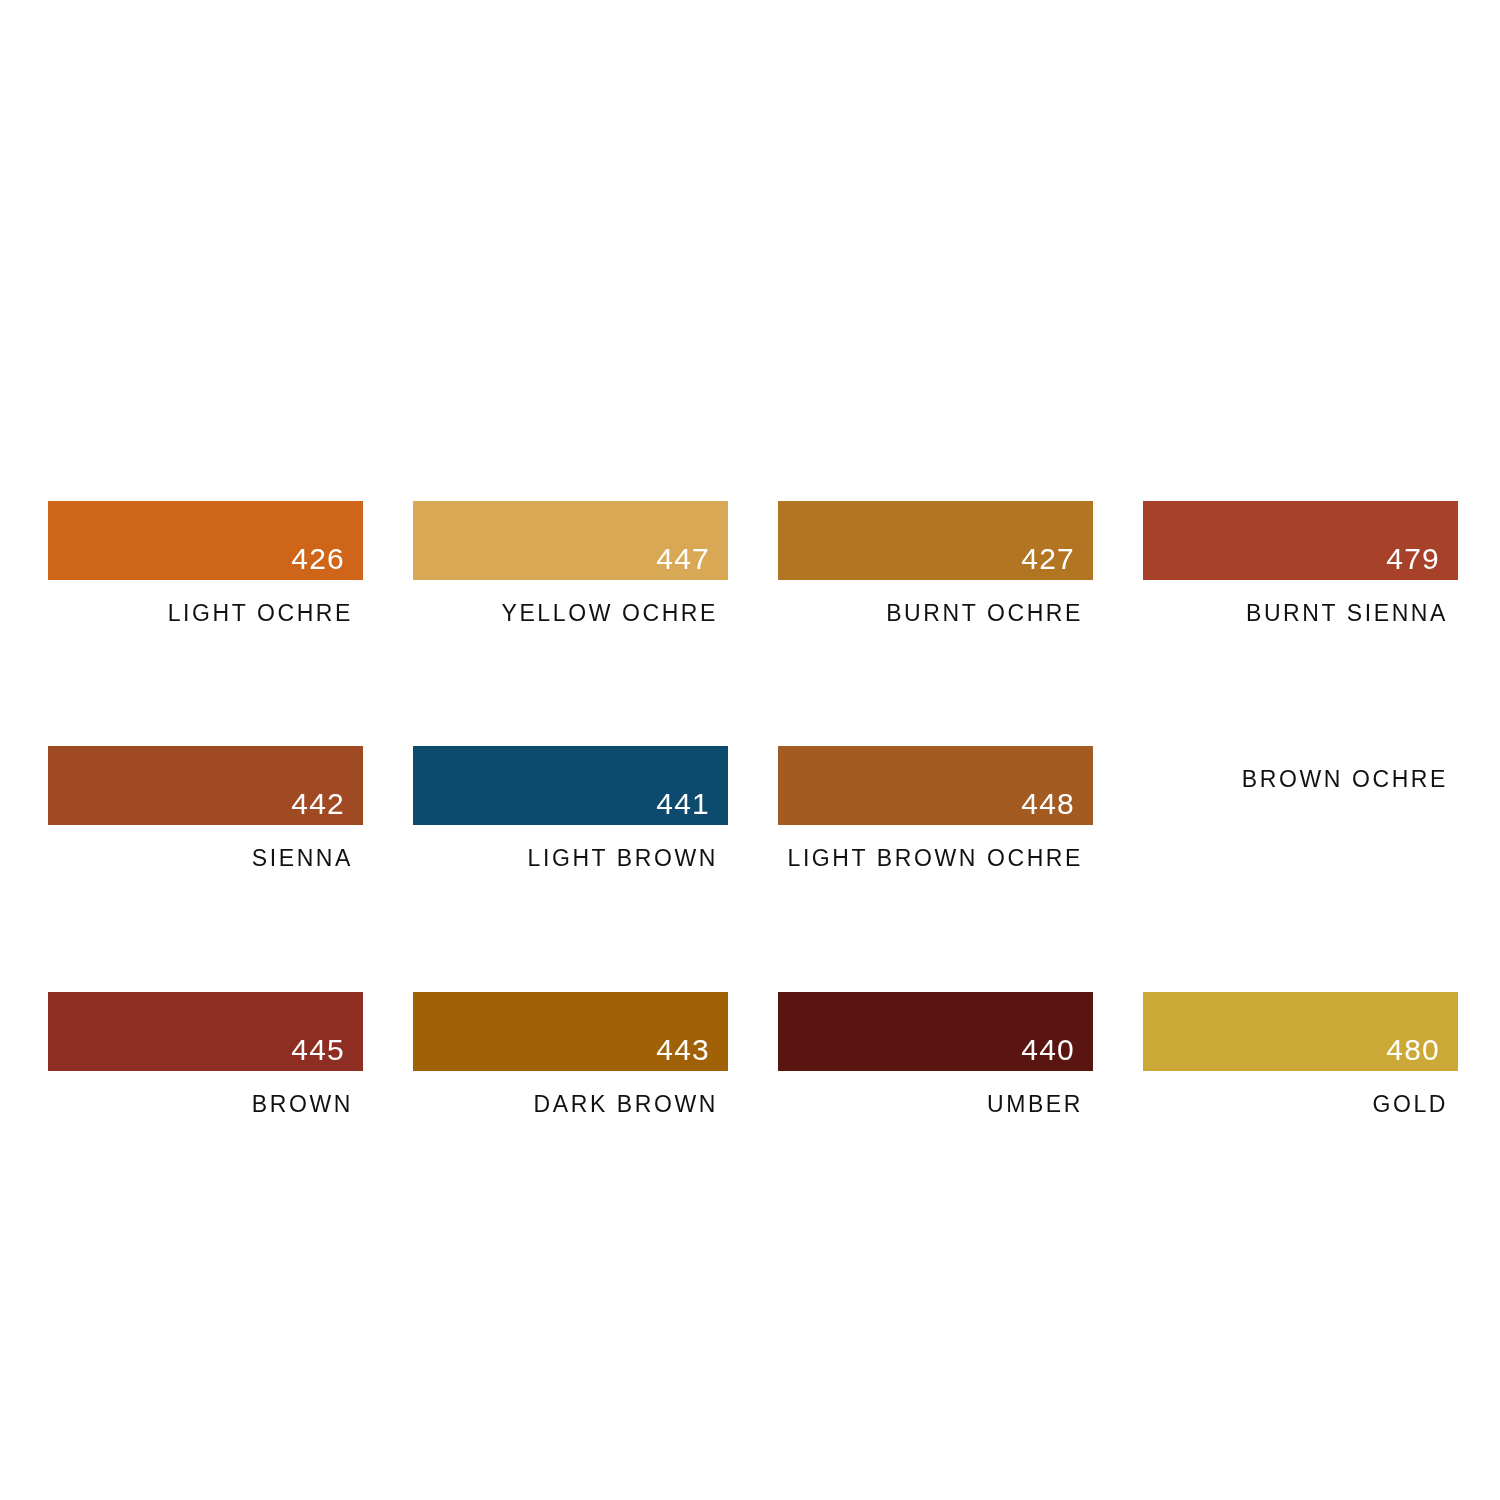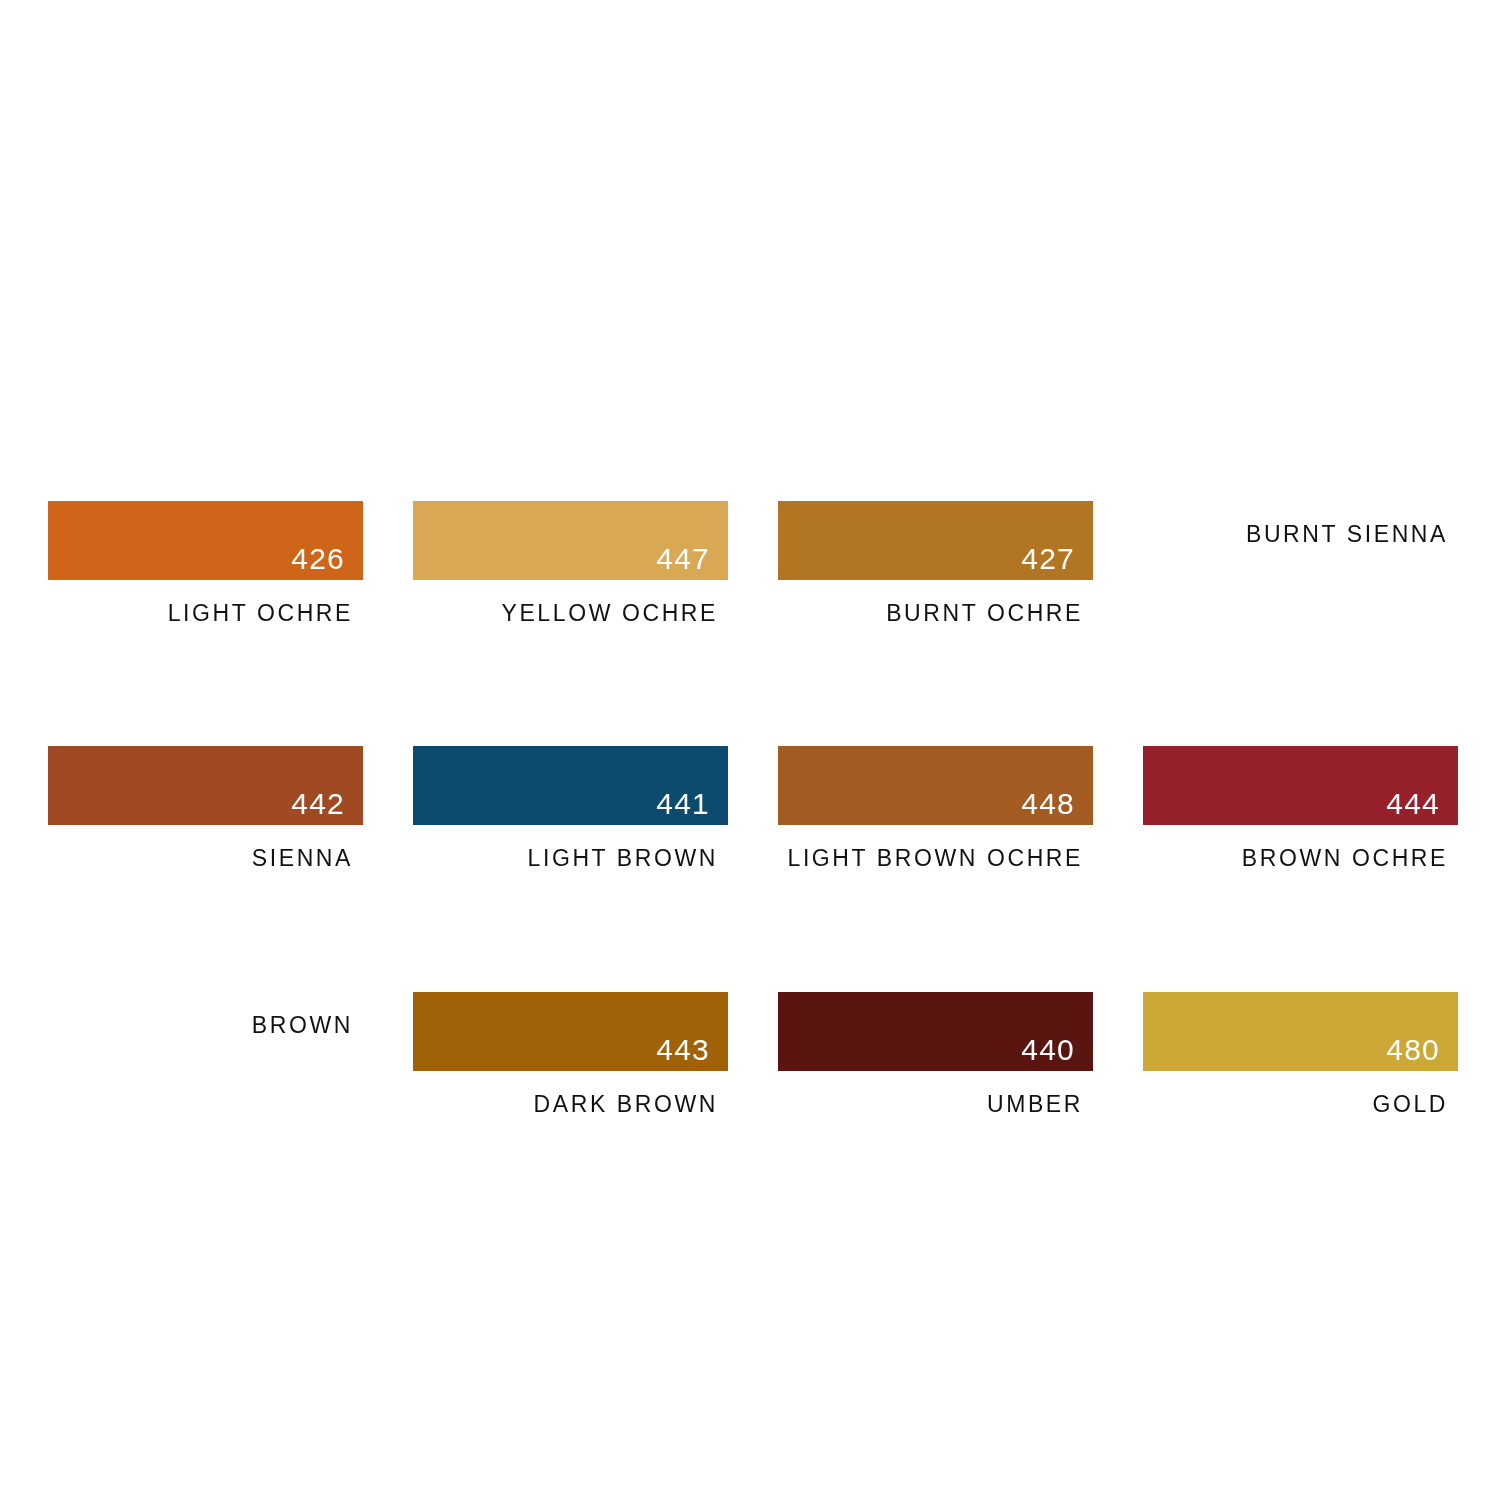--- a/index.html
+++ b/index.html
@@ -87,20 +87,23 @@
         </div>
         <div class="swatch-name">YELLOW OCHRE</div>
       </div>
       <div class="swatch-cell">
         <div class="swatch-chip" style="background-color: rgb(178, 118, 35);">
           <span class="swatch-code">427</span>
         </div>
         <div class="swatch-name">BURNT OCHRE</div>
       </div>
       <div class="swatch-cell">
+        <div class="swatch-chip" style="background-color: rgb(168, 65, 42);">
+          <span class="swatch-code">479</span>
+        </div>
         <div class="swatch-name">BURNT SIENNA</div>
       </div>
       <div class="swatch-cell">
         <div class="swatch-chip" style="background-color: rgb(160, 74, 35);">
           <span class="swatch-code">442</span>
         </div>
         <div class="swatch-name">SIENNA</div>
       </div>
       <div class="swatch-cell">
         <div class="swatch-chip" style="background-color: #0c4a6e;">
@@ -108,26 +111,26 @@
         </div>
         <div class="swatch-name">LIGHT BROWN</div>
       </div>
       <div class="swatch-cell">
         <div class="swatch-chip" style="background-color: rgb(163, 91, 34);">
           <span class="swatch-code">448</span>
         </div>
         <div class="swatch-name">LIGHT BROWN OCHRE</div>
       </div>
       <div class="swatch-cell">
-        <div class="swatch-chip" style="background-color: rgb(150, 33, 42);">
-          <span class="swatch-code">444</span>
-        </div>
         <div class="swatch-name">BROWN OCHRE</div>
       </div>
       <div class="swatch-cell">
+        <div class="swatch-chip" style="background-color: rgb(142, 45, 34);">
+          <span class="swatch-code">445</span>
+        </div>
         <div class="swatch-name">BROWN</div>
       </div>
       <div class="swatch-cell">
         <div class="swatch-chip" style="background-color: #a16207;">
           <span class="swatch-code">443</span>
         </div>
         <div class="swatch-name">DARK BROWN</div>
       </div>
       <div class="swatch-cell">
         <div class="swatch-chip" style="background-color: rgb(90, 21, 16);">

